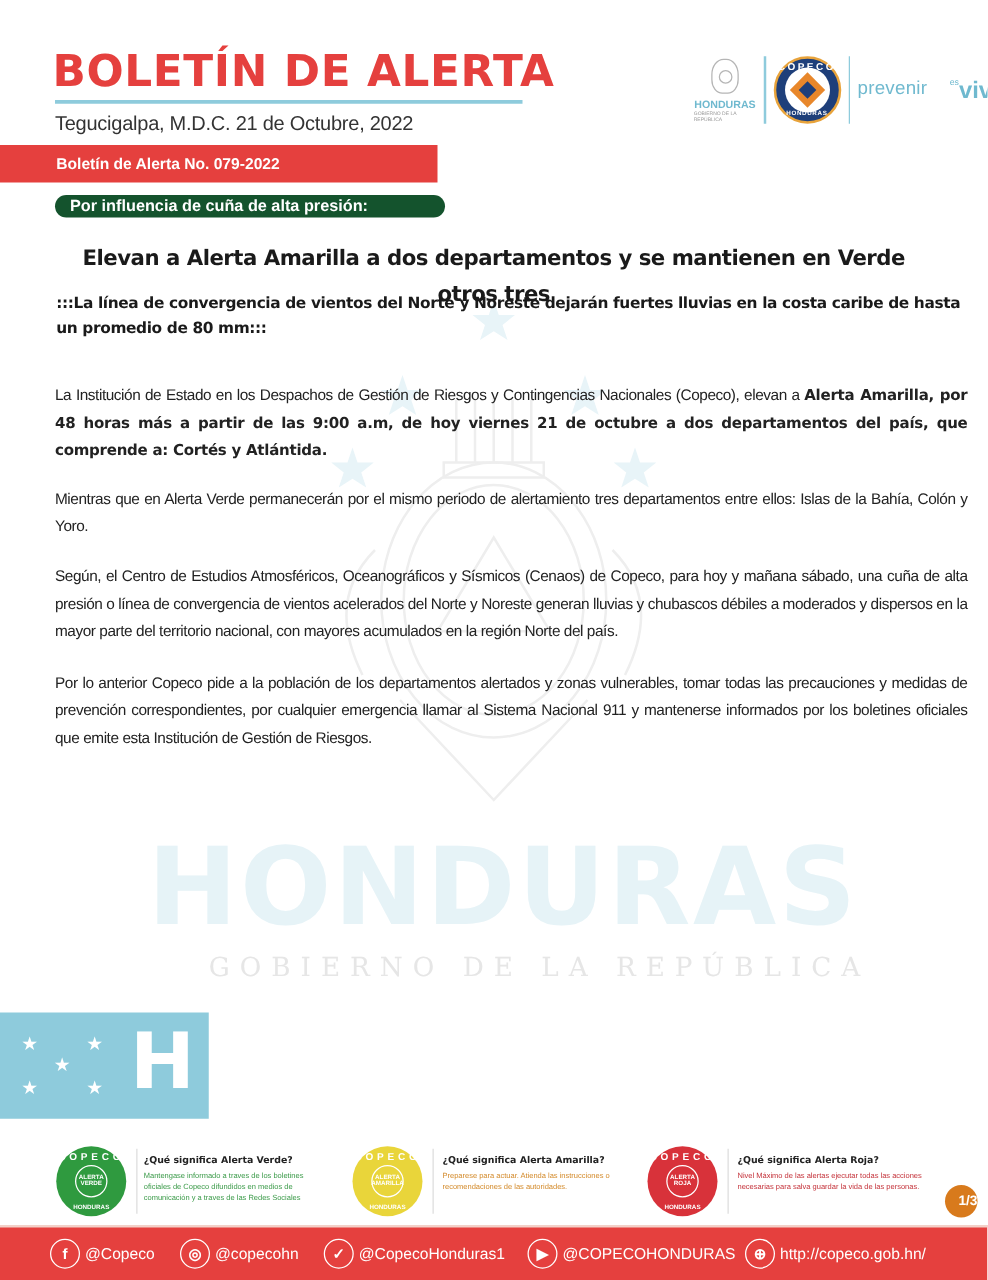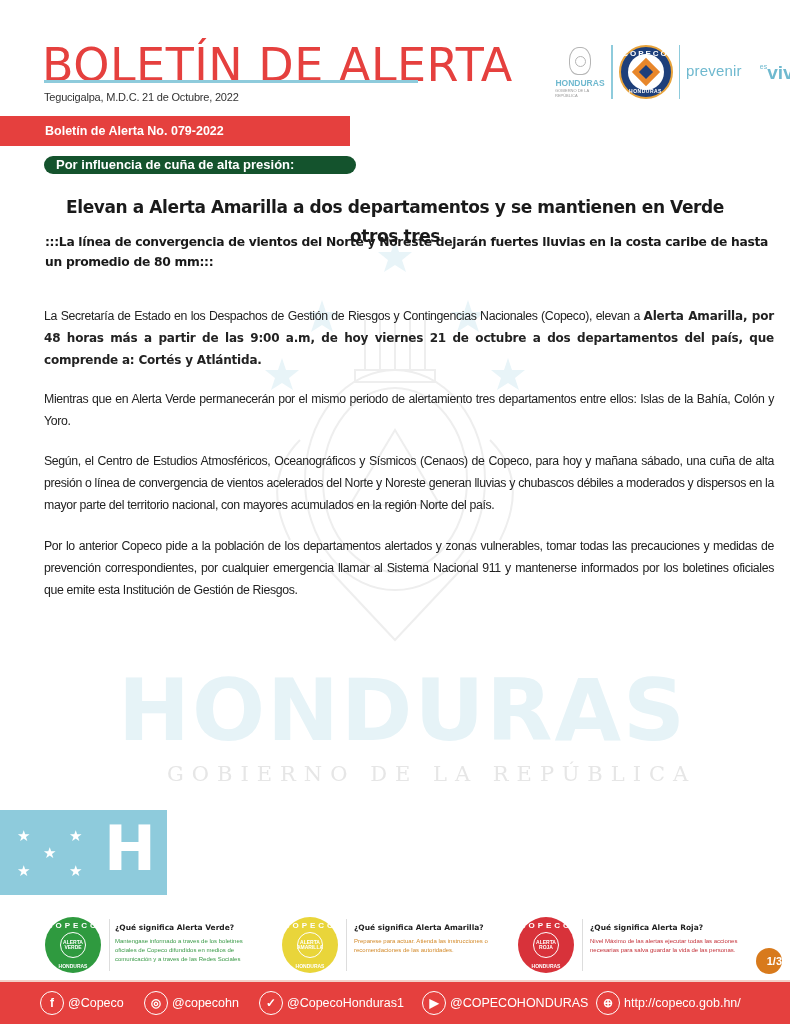--- a/index.html
+++ b/index.html
@@ -2,25 +2,25 @@
 <html><head>
 <meta charset="utf-8">
 <style>
   * { box-sizing: border-box; margin: 0; padding: 0; }
   html, body { width: 790px; height: 1024px; background: #ffffff; overflow: hidden; }
   body { position: relative; font-family: "Liberation Sans", sans-serif; color: #1a1a1a; }
 
   
   .title {
     position: absolute; left: 42px; top: 38px;
-    font-family: "DejaVu Sans", sans-serif; font-weight: normal;
-    font-size: 46px; letter-spacing: 0.5px; color: #e5403e;
+    font-family: "DejaVu Sans", sans-serif; font-weight: bold;
+    font-size: 35px; letter-spacing: 0.5px; color: #e5403e;
   }
   .title-rule { position: absolute; left: 44px; top: 80px; width: 374px; height: 3px; background: #8ecbdc; }
-  .dateline { position: absolute; left: 44px; top: 91px; font-size: 11px; color: #333; letter-spacing: -0.2px; }
+  .dateline { position: absolute; left: 44px; top: 91px; font-size: 16px; color: #333; letter-spacing: -0.2px; }
   .bulletin-bar {
     position: absolute; left: 0; top: 116px; width: 350px; height: 30px; background: #e5403e;
     color: #fff; font-weight: bold; font-size: 12.5px; padding: 8px 0 0 45px;
   }
 
   
   .logos { position: absolute; left: 555px; top: 42px; height: 60px; display: flex; align-items: center; }
   .logo-hn { width: 50px; display: flex; flex-direction: column; align-items: center; }
   .logo-hn .crest { width: 22px; height: 28px; border: 1.5px solid #b5b5b5; border-radius: 45% 45% 40% 40%; position: relative; }
   .logo-hn .crest::after { content:""; position:absolute; left:5px; top:8px; width:9px; height:9px; border:1px solid #b5b5b5; border-radius:50%; }
@@ -150,21 +150,21 @@
     <span class="p2">es</span>
     <span class="p3">vivir</span>
   </div>
 </div>
 
 <div class="kicker">Por influencia de cuña de alta presión:</div>
 <h1 class="headline">Elevan a Alerta Amarilla a dos departamentos y se mantienen en Verde otros tres</h1>
 <div class="subhead">:::La línea de convergencia de vientos del Norte y Noreste dejarán fuertes lluvias en la costa caribe de hasta un promedio de 80 mm:::</div>
 
 <p class="para p1">
-  <span>La Secretaría de Estado en los Despachos de Gestión de Riesgos y Contingencias Nacionales (Copeco), elevan a </span><b>Alerta Amarilla, por 48 horas más a partir de las 9:00 a.m, de hoy viernes 21 de octubre a dos departamentos del país, que comprende a: Cortés y Atlántida.</b>
+  <span>La Institución de Estado en los Despachos de Gestión de Riesgos y Contingencias Nacionales (Copeco), elevan a </span><b>Alerta Amarilla, por 48 horas más a partir de las 9:00 a.m, de hoy viernes 21 de octubre a dos departamentos del país, que comprende a: Cortés y Atlántida.</b>
 </p>
 <p class="para p2">Mientras que en Alerta Verde permanecerán por el mismo periodo de alertamiento tres departamentos entre ellos: Islas de la Bahía, Colón y Yoro.</p>
 <p class="para p3">Según, el Centro de Estudios Atmosféricos, Oceanográficos y Sísmicos (Cenaos) de Copeco, para hoy y mañana sábado, una cuña de alta presión o línea de convergencia de vientos acelerados del Norte y Noreste  generan lluvias y chubascos débiles a moderados y dispersos en la mayor parte del territorio nacional, con mayores acumulados en la región Norte del país.</p>
 <p class="para p4">Por lo anterior Copeco pide a la población de los departamentos alertados y zonas vulnerables, tomar todas las precauciones y medidas de prevención correspondientes, por cualquier emergencia llamar al Sistema Nacional 911 y mantenerse informados por los boletines oficiales que emite esta Institución de Gestión de Riesgos.</p>
 
 <div class="flag">
   <span class="star" style="left:17px;top:18px">★</span>
   <span class="star" style="left:69px;top:18px">★</span>
   <span class="star" style="left:43px;top:35px">★</span>
   <span class="star" style="left:17px;top:53px">★</span>

